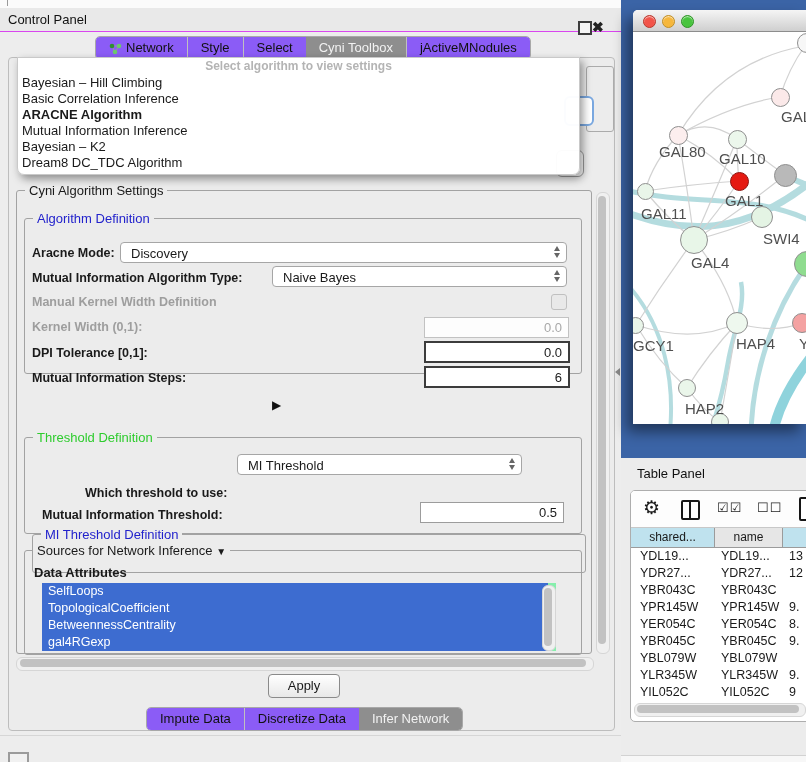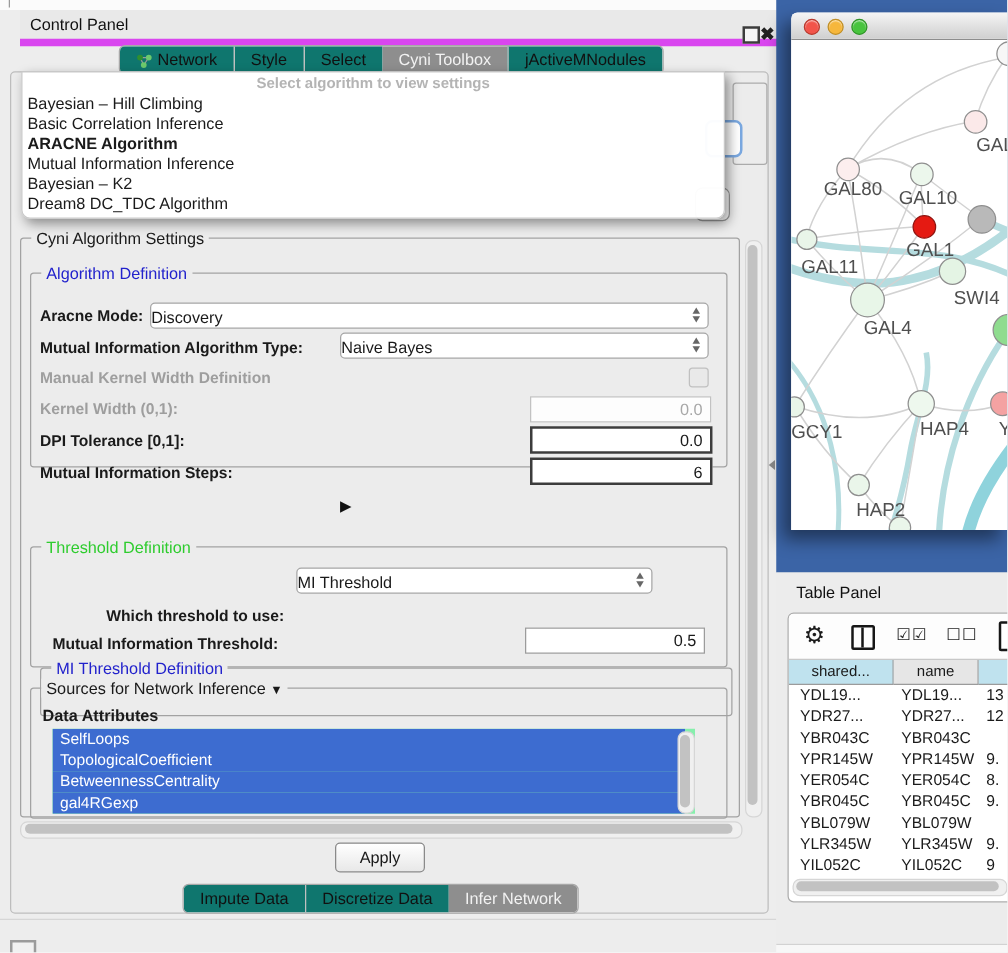--- a/index.html
+++ b/index.html
@@ -5,40 +5,40 @@
   html,body{margin:0;padding:0;}
   .screen{position:relative;width:806px;height:762px;background:#ededed;overflow:hidden;
           font-family:"Liberation Sans",sans-serif;color:#1a1a1a;}
   .abs{position:absolute;}
 
   
   .top-strip{left:0;top:0;width:621px;height:8px;background:#fbfbfb;}
   .top-tick{left:7px;top:0;width:1px;height:6px;background:#9a9a9a;}
 
   
-  .cp-titlebar{left:16px;top:8px;width:621px;height:23px;background:#e9e9e9;border-bottom:6px solid #d946ef;}
+  .cp-titlebar{left:0;top:8px;width:621px;height:23px;background:#e9e9e9;border-bottom:1px solid #d946ef;}
   .cp-title{left:8px;top:4px;font-size:13px;color:#111;}
   .float-btn{left:578px;top:13px;width:10px;height:10px;border:2px solid #3c3c3c;background:#f5f5f5;}
   .close-btn{left:592px;top:10px;font-size:14px;font-weight:bold;color:#222;line-height:18px;}
 
   .tabstrip{display:flex;border:1px solid #a8a8a8;border-radius:5px;overflow:hidden;background:#fff;height:22px;}
-  .tab{font-size:13px;line-height:22px;padding:0 13px;background:#0f766e;color:#111;border-left:1px solid #c0c0c0;white-space:nowrap;display:flex;align-items:center;gap:4px;}
+  .tab{font-size:13px;line-height:22px;padding:0 13px;background:#8b5cf6;color:#111;border-left:1px solid #c0c0c0;white-space:nowrap;display:flex;align-items:center;gap:4px;}
   .tab:first-child{border-left:none;}
   .tab.sel{background:#8e8e8e;color:#f2f2f2;border-left:none;}
 
   .cp-content{left:8px;top:57px;width:605px;height:672px;background:#ececec;border:1px solid #bdbdbd;border-radius:4px;}
 
   .groupbox{position:absolute;border:1px solid #a2a2a2;border-radius:3px;}
   .gb-title{position:absolute;top:-8px;left:8px;background:#ececec;padding:0 4px;font-size:13px;white-space:nowrap;}
   .blue-t{color:#2222cc;}
   .green-t{color:#2ecc2e;}
 
   .lbl{position:absolute;font-size:12.5px;font-weight:bold;white-space:nowrap;}
   .lbl.dis{color:#9e9e9e;}
-  .combo{position:absolute;background:#fff;border:1px solid #a6a6a6;border-radius:4px;height:21px;font-size:13px;line-height:21px;box-sizing:border-box;}
+  .combo{position:absolute;background:#fff;border:1px solid #a6a6a6;border-radius:4px;height:21px;font-size:13px;line-height:21px;padding-left:10px;box-sizing:border-box;}
   .combo .stepper{position:absolute;right:6px;top:3px;display:flex;flex-direction:column;gap:2px;}
   .tri-up{width:0;height:0;border-left:3.5px solid transparent;border-right:3.5px solid transparent;border-bottom:5px solid #666;}
   .tri-dn{width:0;height:0;border-left:3.5px solid transparent;border-right:3.5px solid transparent;border-top:5px solid #666;}
   .field{position:absolute;background:#fff;border:1px solid #9c9c9c;height:19px;font-size:13px;line-height:19px;text-align:right;padding-right:6px;box-sizing:content-box;}
   .field.focus{border:2px solid #3c3c3c;height:18px;}
   .field.dis{border:1px solid #c2c2c2;color:#a8a8a8;background:#fdfdfd;}
   .chk{position:absolute;width:14px;height:14px;border:1px solid #c0c0c0;border-radius:3px;background:#e9e9e9;}
 
   .vscroll{position:absolute;width:12px;background:#f0f0f0;border:1px solid #d6d6d6;border-radius:6px;}
   .vthumb{position:absolute;left:1px;width:8px;background:#c2c2c2;border-radius:5px;}

